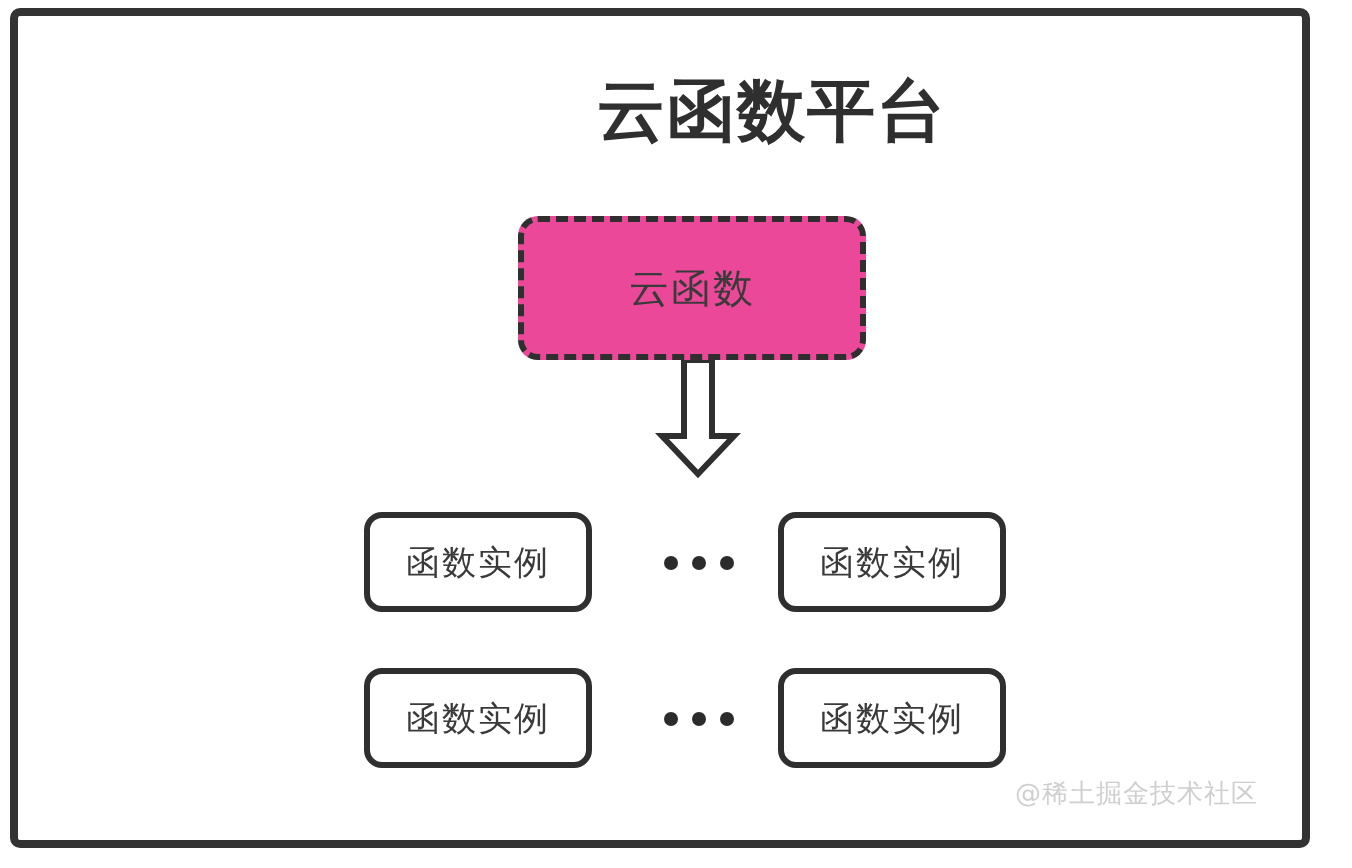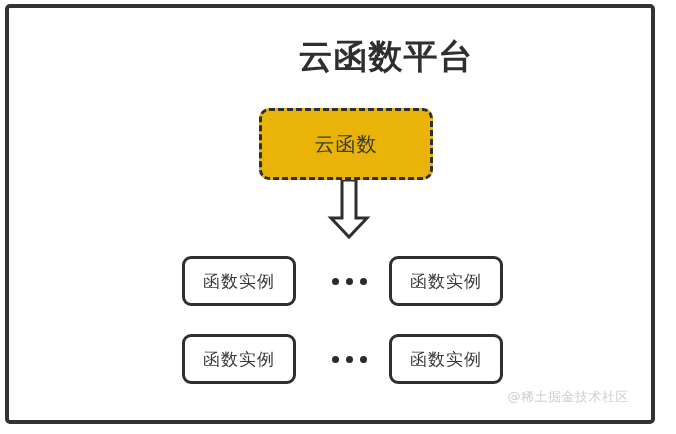--- a/index.html
+++ b/index.html
@@ -47,21 +47,21 @@
   
   #cloud-function-box {
     position: absolute;
     left: 250px;
     top: 100px;
     width: 174px;
     height: 72px;
     box-sizing: border-box;
     border: 3px dashed #2f2f2f;
     border-radius: 10px;
-    background: #eab308;
+    background: #ec4899;
     display: flex;
     align-items: center;
     justify-content: center;
   }
   #cloud-function-box .box-label {
     font-size: 20px;
     color: #3a3a3a;
     letter-spacing: 1px;
     white-space: nowrap;
   }

